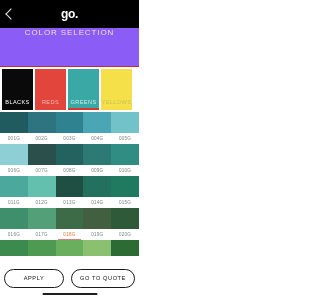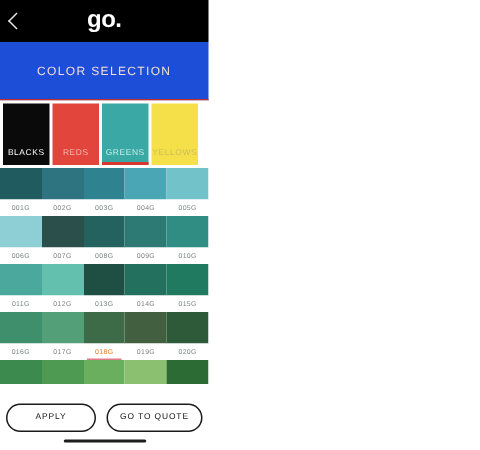--- a/index.html
+++ b/index.html
@@ -20,28 +20,28 @@
     width:22px;height:28px;display:flex;align-items:center;justify-content:center;
     cursor:pointer;
   }
   .chev{
     display:block;width:7px;height:7px;
     border-left:1.3px solid #e8e8e8;border-bottom:1.3px solid #e8e8e8;
     transform:rotate(45deg);
   }
   .logo{
     position:absolute;left:0;right:0;text-align:center;
-    color:#fff;font-size:16px;font-weight:bold;letter-spacing:-0.3px;
+    color:#fff;font-size:12px;font-weight:bold;letter-spacing:-0.3px;
     pointer-events:none;
   }
 
   
   .banner{
-    flex:0 0 38px;background:#1d4ed8;
-    display:flex;align-items:center;justify-content:center;
+    flex:0 0 38px;background:#8b5cf6;
+    display:flex;justify-content:center;
     border-bottom:1px solid #c22f27;
   }
   .banner-title{
     color:#f6dcd6;font-size:8px;letter-spacing:0.9px;font-weight:400;
   }
 
   
   .tabs{
     flex:0 0 45px;display:flex;background:#fff;
     padding:2px 0 0 2px;box-sizing:border-box;overflow:hidden;

